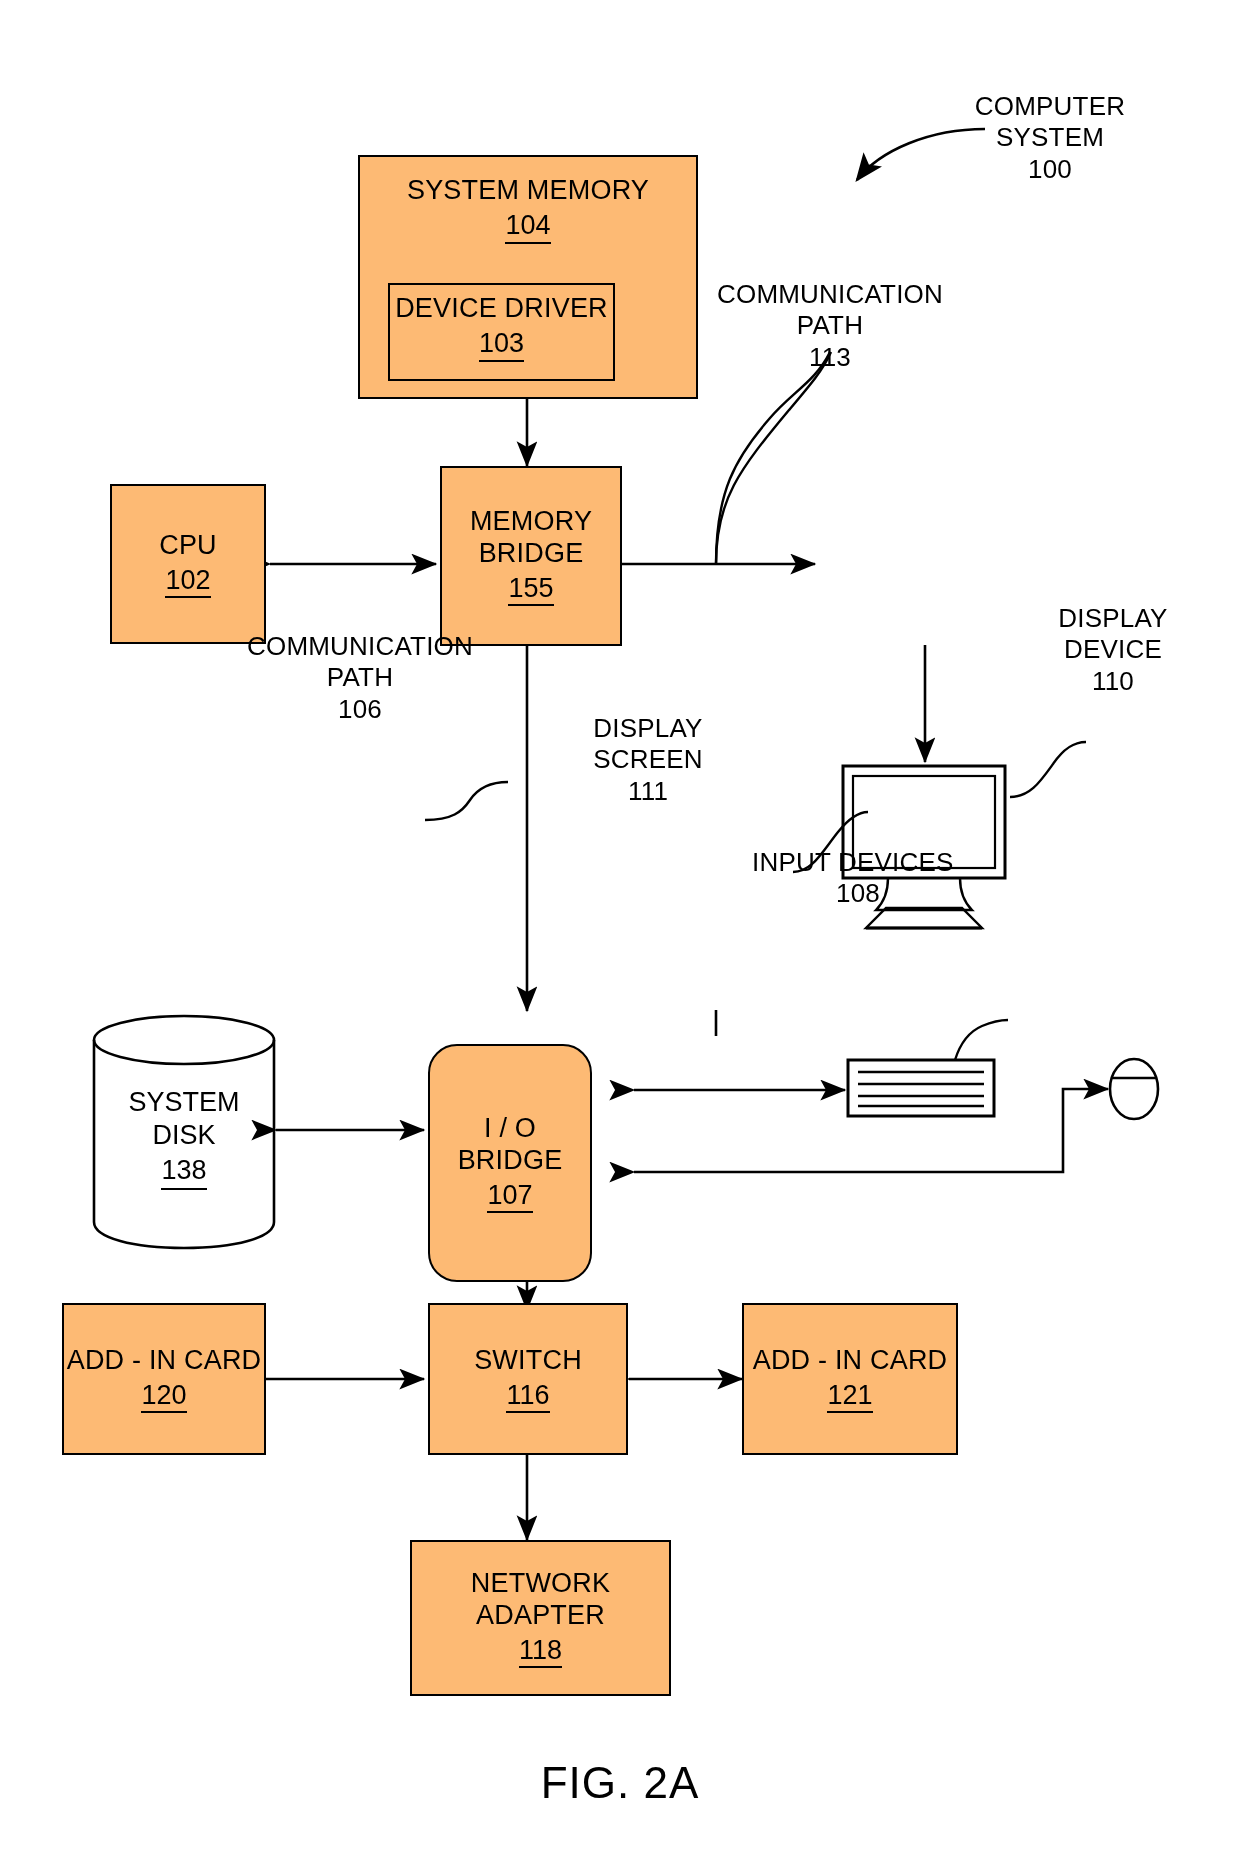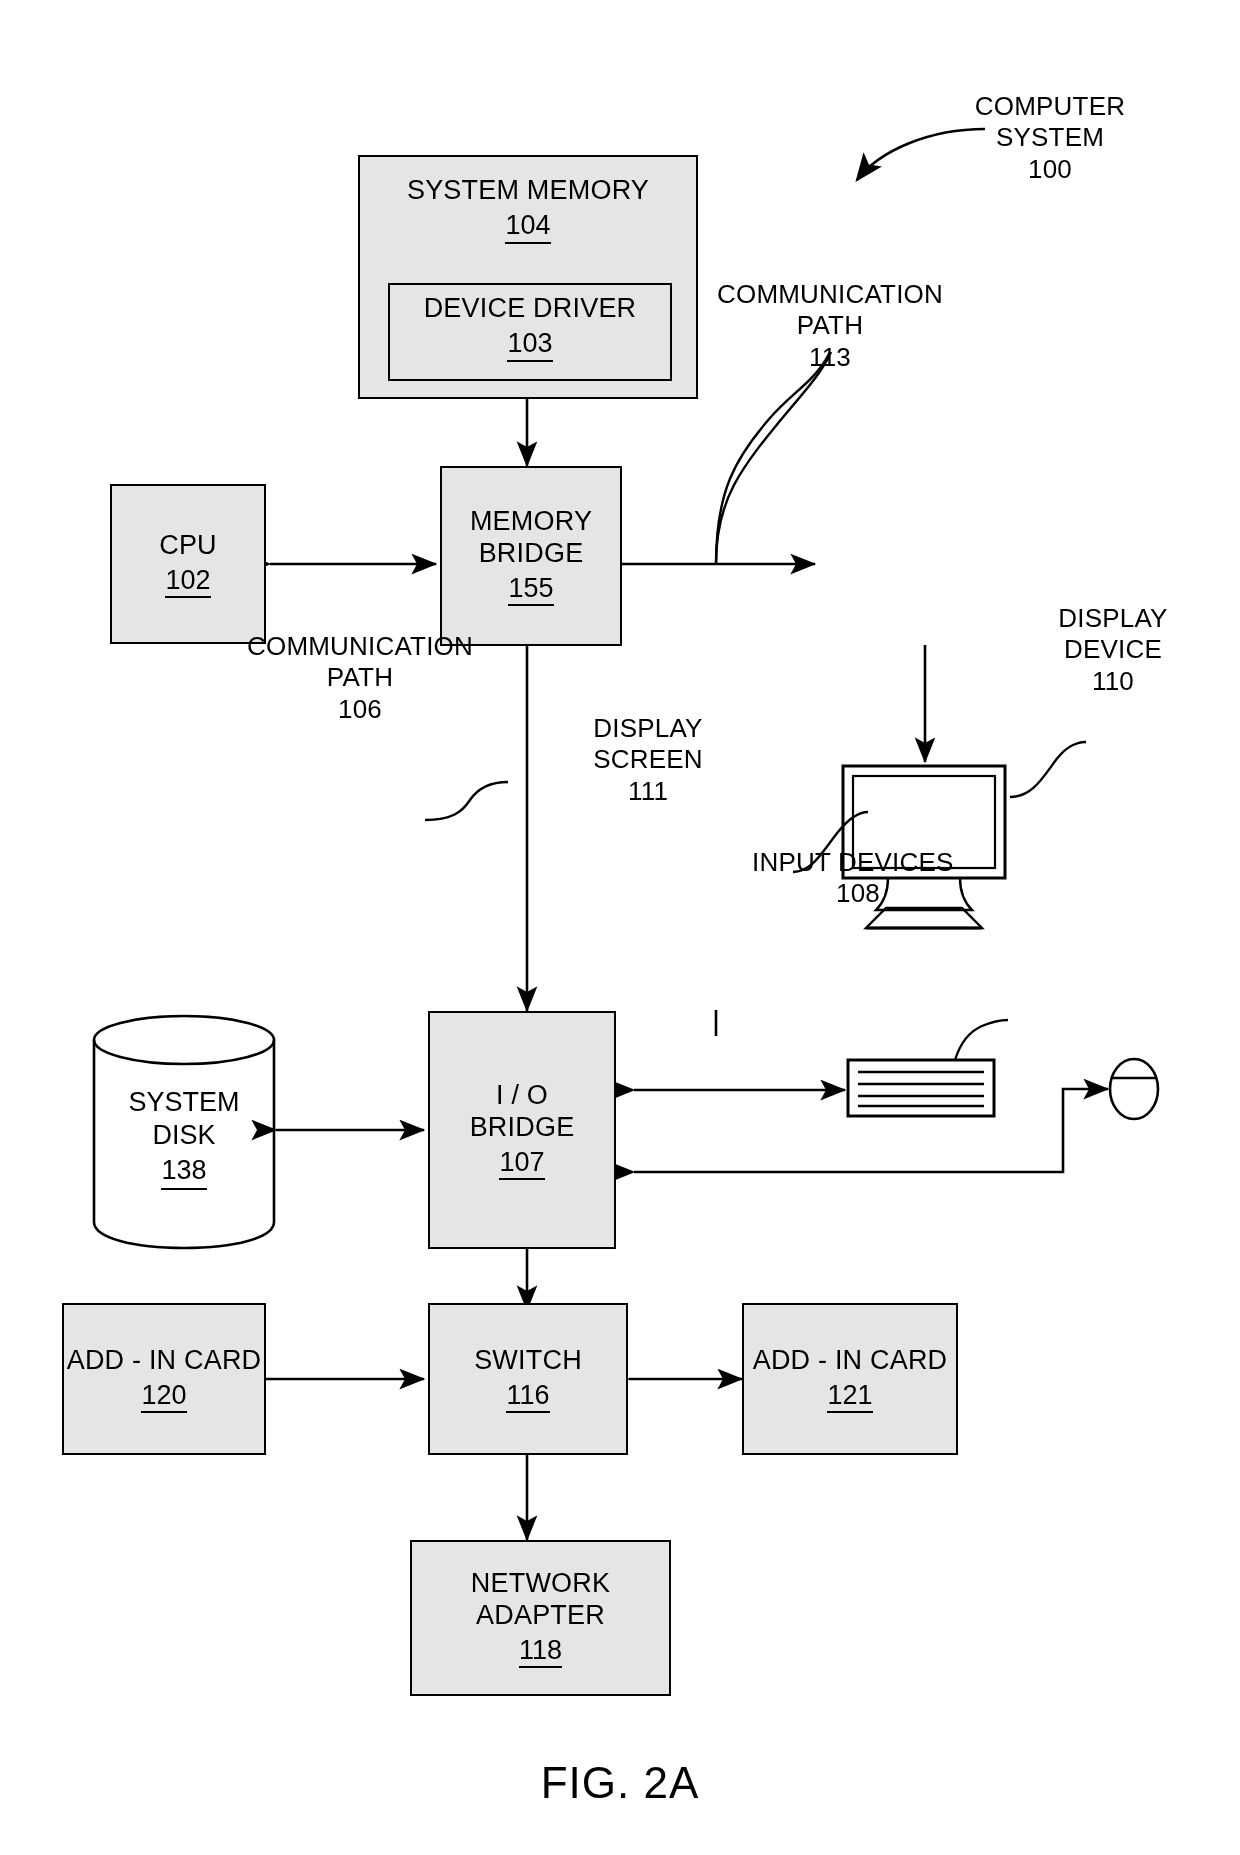--- a/index.html
+++ b/index.html
@@ -12,21 +12,21 @@
     width: 1240px;
     height: 1855px;
     background: #ffffff;
     font-family: "Liberation Sans", sans-serif;
     color: #000000;
     overflow: hidden;
   }
   .box {
     position: absolute;
     border: 2.5px solid #000;
-    background: #e5e5e5;
+    background: #fdba74;
     display: flex;
     flex-direction: column;
     align-items: center;
     justify-content: center;
     text-align: center;
     line-height: 1.18;
     box-sizing: border-box;
   }
   .box .title {
     font-size: 27px;
@@ -178,21 +178,21 @@
     <g fill="none" stroke="#000" stroke-width="2.6">
       <ellipse cx="1134" cy="1089" rx="24" ry="30"></ellipse>
       <line x1="1112" y1="1078" x2="1156" y2="1078"></line>
     </g>
   </svg>
 
   <div class="box" style="left:358px; top:155px; width:340px; height:244px; align-items:center; justify-content:flex-start; padding-top:18px;">
     <div class="title">SYSTEM MEMORY</div>
     <div class="ref">104</div>
 
-    <div class="box" style="left:28px; top:126px; width:284px; height:98px; border-width:2.5px; justify-content:flex-start; padding-top:8px;">
+    <div class="box" style="left:28px; top:126px; width:227px; height:98px; border-width:2.5px; justify-content:flex-start; padding-top:8px;">
       <div class="title">DEVICE DRIVER</div>
       <div class="ref">103</div>
     </div>
   </div>
 
   <div class="box" style="left:110px; top:484px; width:156px; height:160px;">
     <div class="title">CPU</div>
     <div class="ref">102</div>
   </div>
 
@@ -202,21 +202,21 @@
     <div class="ref">155</div>
   </div>
 
 
   <div class="disk" style="left:94px; top:1048px; width:180px; height:180px;">
     <div class="title" style="white-space:pre-line;">SYSTEM
 DISK</div>
     <div class="ref">138</div>
   </div>
 
-  <div class="box" style="left:428px; top:1011px; width:188px; height:238px;">
+  <div class="box" style="left:428px; top:1044px; width:164px; height:238px;border-radius:29px;">
     <div class="title">I / O
 BRIDGE</div>
     <div class="ref">107</div>
   </div>
 
   <div class="box" style="left:62px; top:1303px; width:204px; height:152px;">
     <div class="title">ADD - IN CARD</div>
     <div class="ref">120</div>
   </div>
 

